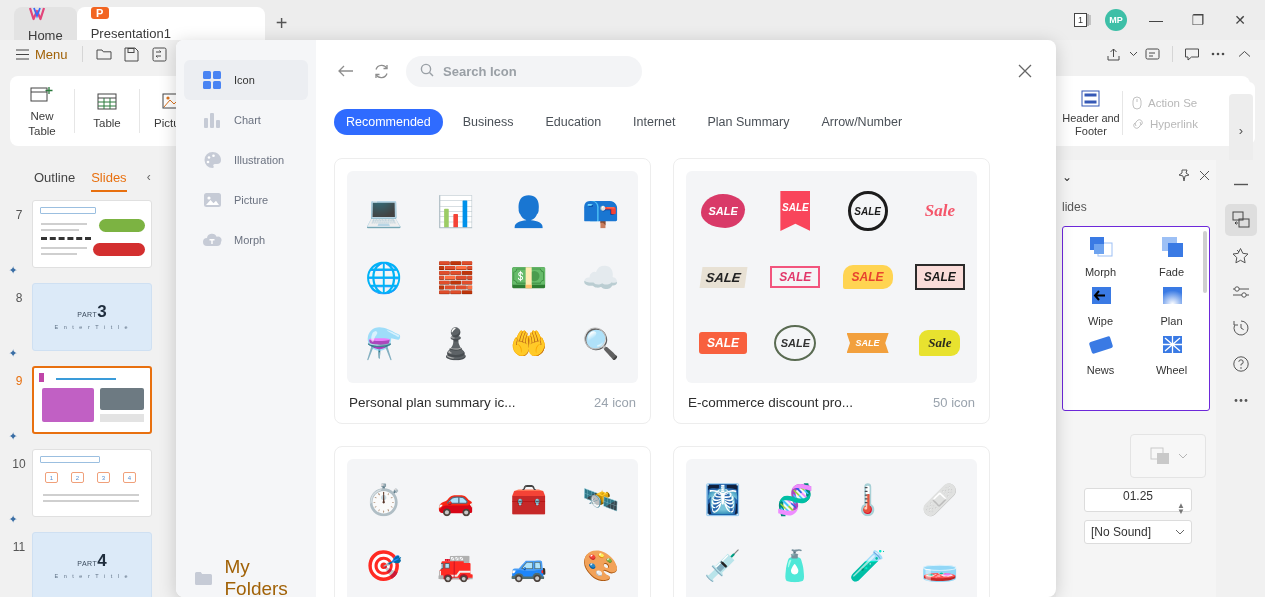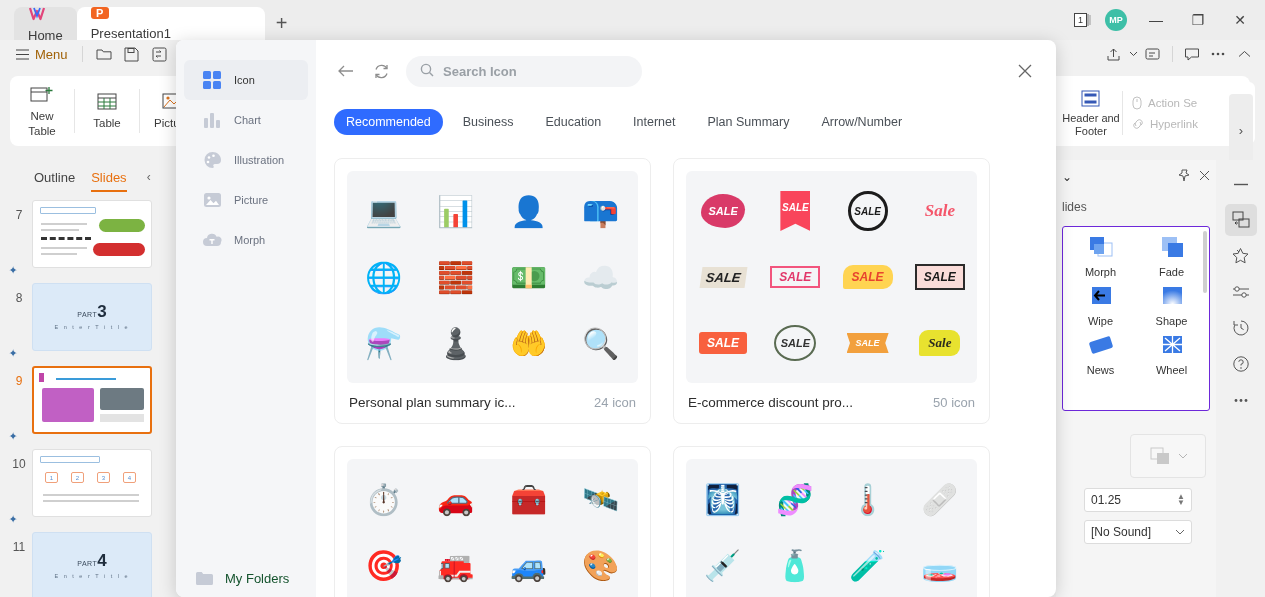--- a/index.html
+++ b/index.html
@@ -165,21 +165,21 @@
   }
   .nav-item{
     height:40px; display:flex; align-items:center; gap:12px; padding-left:18px;
     font-size:11px; color:#6b7280; margin:0 8px; border-radius:6px;
   }
   .nav-item.active{ background:#eceef2; color:#333; }
   .nav-ic{ width:20px;height:20px;display:flex;align-items:center;justify-content:center; }
   #myfolders{
     position:absolute; left:0; bottom:4px; width:140px; height:30px;
     display:flex; align-items:center; gap:11px; padding-left:18px;
-    font-size:13px; color:#14532d;
+    font-size:19px; color:#a16207;
   }
   #modal-body{ flex:1; position:relative; }
   #modal-top{ height:62px; display:flex; align-items:center; padding:0 18px; gap:14px;font-weight:bold; }
   .mt-ic{ width:22px;height:22px;display:flex;align-items:center;justify-content:center;color:#8d8d8d;}
   #searchbox{
     flex:1; max-width:236px; height:31px; background:#f3f4f6; border-radius:16px;
     display:flex; align-items:center; gap:9px; padding:0 14px;
     font-size:13px; color:#9aa0a6;
   }
   #modal-close{
@@ -532,21 +532,21 @@
           <svg width="38" height="30" viewBox="0 0 38 30">
               <defs>
                 <radialGradient id="rg" cx="50%" cy="100%" r="80%">
                   <stop offset="0%" stop-color="#fff"></stop>
                   <stop offset="100%" stop-color="#3a7ae4"></stop>
                 </radialGradient>
               </defs>
               <rect x="10" y="5" width="19" height="17" fill="url(#rg)"></rect>
             </svg>
         </span>
-        <span>Shape</span>
+        <span>Plan</span>
       </div>
       <div class="tr-cell">
         <span class="tr-thumb">
           <svg width="38" height="30" viewBox="0 0 38 30">
               <g transform="rotate(-18 19 14)">
                 <rect x="8" y="8" width="22" height="12" rx="2" fill="#3a7ae4"></rect>
               </g>
             </svg>
         </span>
         <span>News</span>
@@ -569,21 +569,21 @@
   <div id="rp-effect">
     <svg width="26" height="22" viewBox="0 0 26 22">
         <rect x="3" y="3" width="12" height="11" fill="none" stroke="#c9c9c9"></rect>
         <rect x="9" y="8" width="12" height="11" fill="#c9c9c9"></rect>
       </svg>
     <svg width="10" height="7" viewBox="0 0 10 7">
         <path d="M1 1l4 4 4-4" fill="none" stroke="#b5b5b5"></path>
       </svg>
   </div>
 
-  <div class="rp-field" style="top:328px;">
+  <div class="rp-field" style="top:328px;flex-direction:column;">
     <span>01.25</span>
     <span class="sp">
         <span>▲</span>
         <span>▼</span>
       </span>
   </div>
 
   <div class="rp-field" style="top:360px;">
     <span>[No Sound]</span>
     <span style="margin-left:auto;color:#666;">

